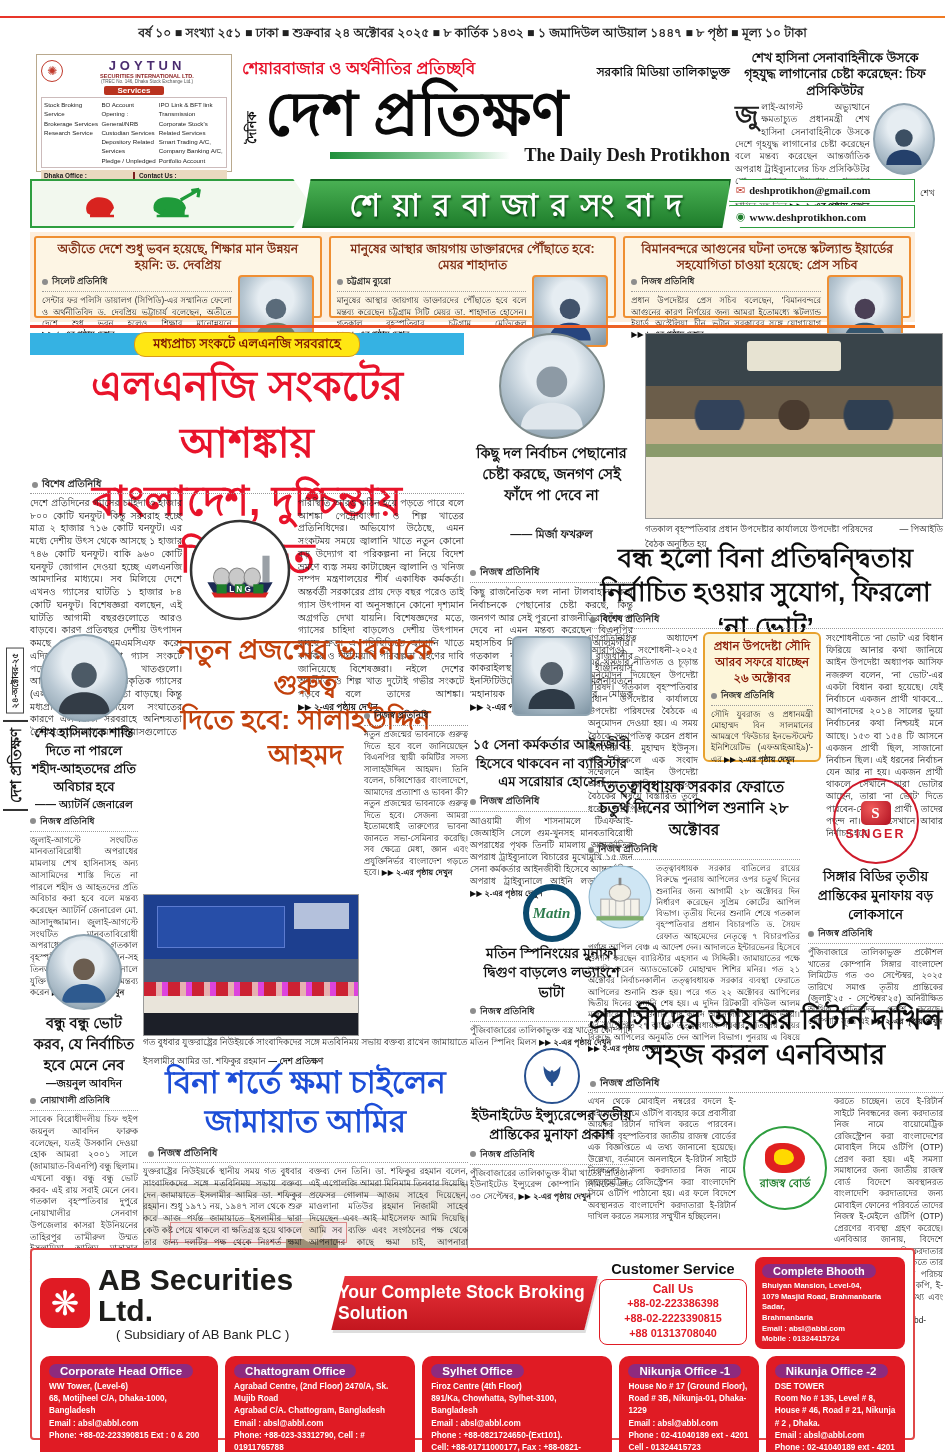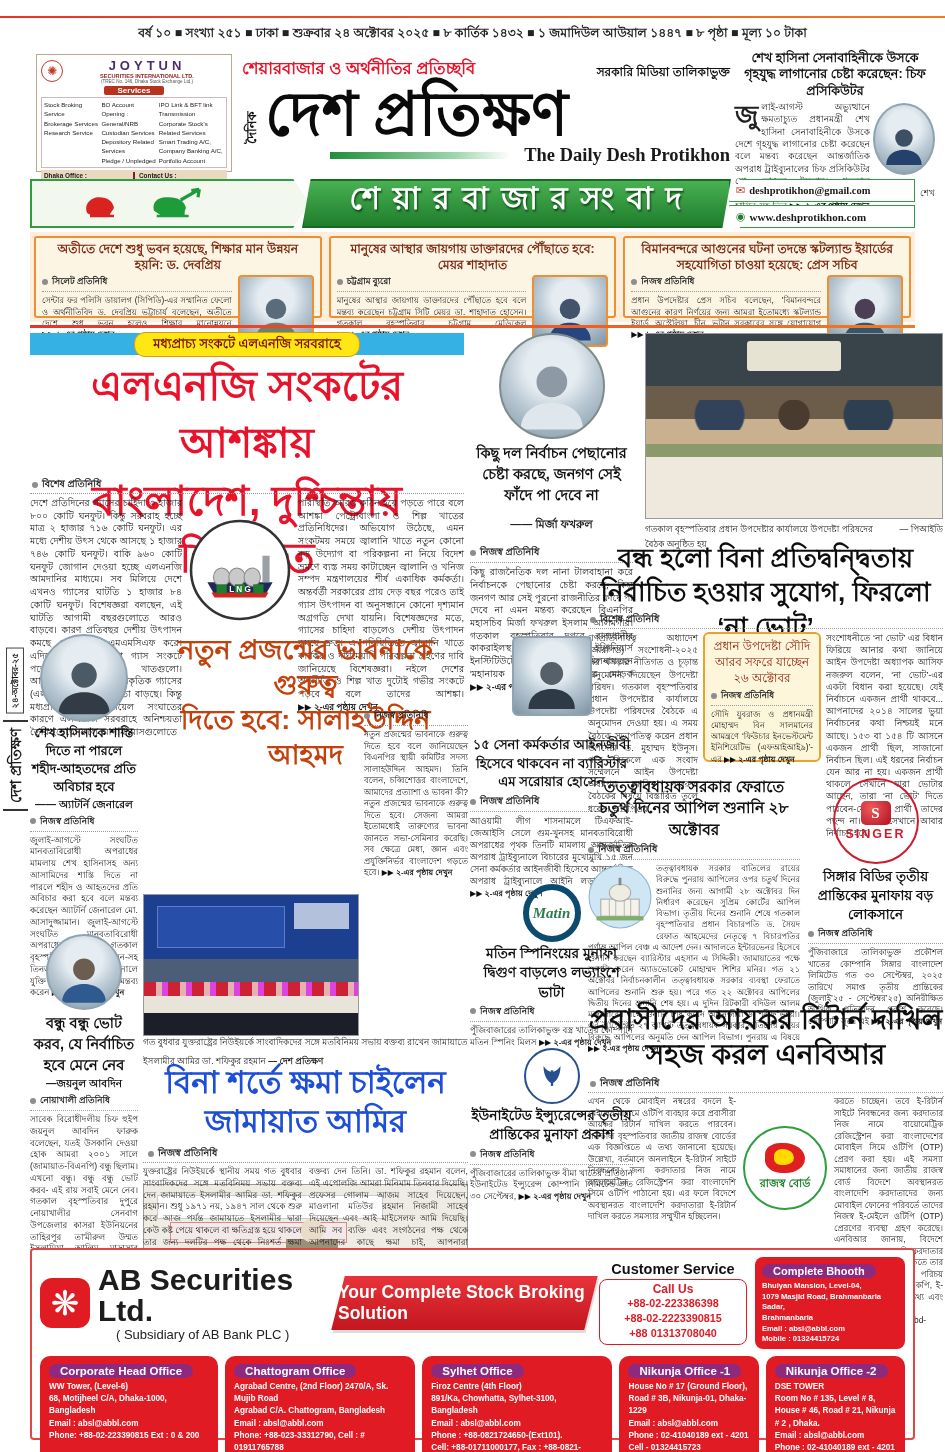--- a/index.html
+++ b/index.html
@@ -7,21 +7,21 @@
 #page{position:relative;width:945px;height:1452px;background:#fff;overflow:hidden;
   font-family:"Liberation Sans","DejaVu Sans",sans-serif;color:#1b1b1b}
 .abs{position:absolute}
 .ctr{text-align:center}
 .bodytx{font-size:9.3px;line-height:1.37;text-align:justify;color:#202020}
 .byline{display:flex;align-items:center;gap:4px;font-size:9.6px;font-weight:bold;color:#222}
 .byline .dot{width:6px;height:6px;border-radius:50%;background:#8d8d8d;flex:0 0 auto}
 .dotline{border-bottom:1px dotted #9a9a9a;margin:2px 0 3px}
 .more{font-weight:bold;font-size:8.8px;color:#0e0e0e;white-space:nowrap}
 .hl-dark{font-weight:bold;color:#101010}
-.hl-maroon{font-weight:normal;color:#7e2a10}
+.hl-maroon{font-weight:bold;color:#7e2a10}
 .attr{font-weight:bold;font-size:11px;color:#161616}
 .photo{position:relative;border:1px solid #9a9a9a;overflow:hidden}
 .portrait{border-radius:50%;border:2px solid #8fa3b0;overflow:hidden;
   background:radial-gradient(circle at 50% 32%,#e6edf2 0 30%,#b9c8d3 55%,#7d93a2 100%);
   display:flex;align-items:flex-end;justify-content:center}
 .portrait svg{width:86%;height:86%}
 .kicker-strip{background:#35b2e3;display:flex;align-items:center;justify-content:center}
 .kicker-pill{background:#ffe713;border:1px solid #d99b1d;border-radius:11px;padding:1px 18px;
   font-weight:bold;font-size:13px;color:#7e1402}
 .yellowbox{background:#fdf6da;border:2px solid #e8a22e;border-radius:6px;padding:5px 6px}
@@ -121,21 +121,21 @@
   <div class="abs" style="left:30px;top:179px;width:885px;height:49px;display:flex;align-items:stretch">
     <div style="flex:0 0 280px;background:#f2f8ee;border:2px solid #2e9e3f;display:flex;align-items:center;justify-content:center;clip-path:polygon(0 0,94% 0,100% 50%,94% 100%,0 100%)">
       <svg viewBox="0 0 140 30" style="width:230px;height:40px">
         <path d="M8 22c-3-6 2-12 9-12 6 0 10 3 11 8l-4 6H12z" fill="#d8231f"></path>
         <path d="M10 24h18M14 24v-4M24 24v-4" stroke="#d8231f" stroke-width="2"></path>
         <path d="M58 20c-2-7 4-11 11-10 7 0 12 3 13 8l-3 6H64z" fill="#1f9b3a"></path>
         <path d="M60 24h24M66 24v-5M80 24v-5" stroke="#1f9b3a" stroke-width="2"></path>
         <path d="M78 12 92 4m0 0-6 1m6-1-1 6" stroke="#1f9b3a" stroke-width="2.4" fill="none"></path>
       </svg>
     </div>
-    <div style="flex:1;margin:0 -8px;background:linear-gradient(180deg,#49b053,#1f7e2c);border:2px solid #156b22;display:flex;align-items:flex-end;justify-content:center;clip-path:polygon(2% 0,100% 0,98% 100%,0 100%)">
+    <div style="flex:1;margin:0 -8px;background:linear-gradient(180deg,#49b053,#1f7e2c);border:2px solid #156b22;display:flex;align-items:flex-start;justify-content:center;clip-path:polygon(2% 0,100% 0,98% 100%,0 100%)">
       <span style="color:#fff;font-weight:900;font-size:31px;letter-spacing:2px;text-shadow:1px 2px 2px #0c4b16">শে য়া র বা জা র সং বা দ</span>
     </div>
     <div style="flex:0 0 192px;display:flex;flex-direction:column;gap:3px;padding-left:6px">
       <div style="flex:1;border:1.5px solid #2e9e3f;background:#fff;display:flex;align-items:center;gap:4px;padding:0 6px;clip-path:polygon(6% 0,100% 0,100% 100%,0 100%)">
         <span style="color:#c0392b;font-size:11px">✉</span>
         <span class="lnk" style="font-size:10.5px;font-weight:bold;font-family:'Liberation Serif',serif">deshprotikhon@gmail.com</span>
       </div>
       <div style="flex:1;border:1.5px solid #2e9e3f;background:#fff;display:flex;align-items:center;gap:4px;padding:0 6px;clip-path:polygon(0 0,100% 0,100% 100%,6% 100%)">
         <span style="color:#1f7e2c;font-size:11px">◉</span>
         <span class="lnk" style="font-size:11px;font-weight:bold;font-family:'Liberation Serif',serif">www.deshprotikhon.com</span>
@@ -241,21 +241,21 @@
   </div>
 
   <div class="abs" style="left:470px;top:333px;width:163px;height:300px">
     <div class="portrait" style="width:106px;height:106px;margin:0 auto;border-color:#7f8c8d">
       <svg viewBox="0 0 24 24">
           <circle cx="12" cy="9" r="4.2" fill="#8d9aa5"></circle>
           <path d="M3.5 22c0-5 4.2-7.3 8.5-7.3s8.5 2.3 8.5 7.3z" fill="#dfe6ec"></path>
         </svg>
     </div>
     <div class="hl-dark ctr" style="font-size:14.5px;line-height:1.45;margin-top:4px">কিছু দল নির্বাচন পেছানোর চেষ্টা করছে, জনগণ সেই ফাঁদে পা দেবে না</div>
-    <div class="attr ctr" style="margin:10px 0">—— মির্জা ফখরুল</div>
+    <div class="attr ctr" style="margin:20px 0">—— মির্জা ফখরুল</div>
     <div class="byline">
         <span class="dot"></span>
         <span>নিজস্ব প্রতিনিধি</span>
       </div>
     <div class="dotline"></div>
     <div class="bodytx"><span>কিছু রাজনৈতিক দল নানা টালবাহানা করে নির্বাচনকে পেছানোর চেষ্টা করছে, কিন্তু জনগণ আর সেই পুরনো রাজনীতির ফাঁদে পা দেবে না এমন মন্তব্য করেছেন বিএনপির মহাসচিব মির্জা ফখরুল ইসলাম আলমগীর। গতকাল বৃহস্পতিবার দুপুরে রাজধানীর কাকরাইলস্থ ডিপ্লোমা ইঞ্জিনিয়ার্স ইনস্টিটিউটের মুক্তিযোদ্ধা স্মৃতি মিলনায়তনে 'মহানায়ক শহীদ জিয়া' গ্রন্থের মোড়ক</span>
       <span class="more lnk"><span>▶▶</span> <span>২-এর পৃষ্ঠায় দেখুন</span></span></div>
   </div>
 
   <div class="abs photo" style="left:645px;top:333px;width:298px;height:186px;background:

